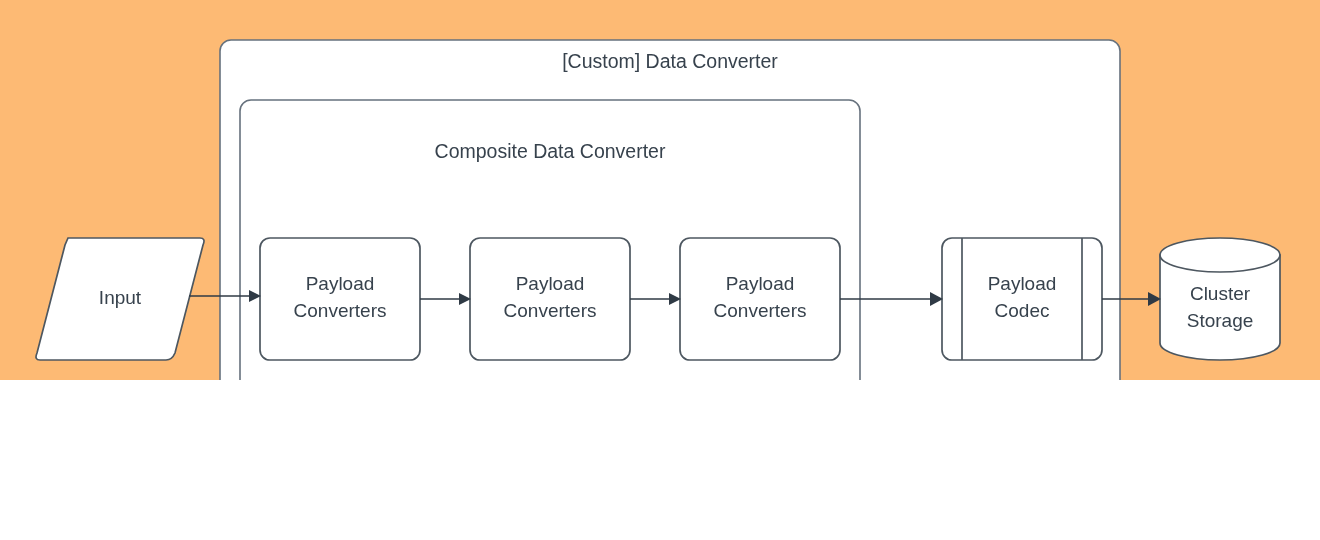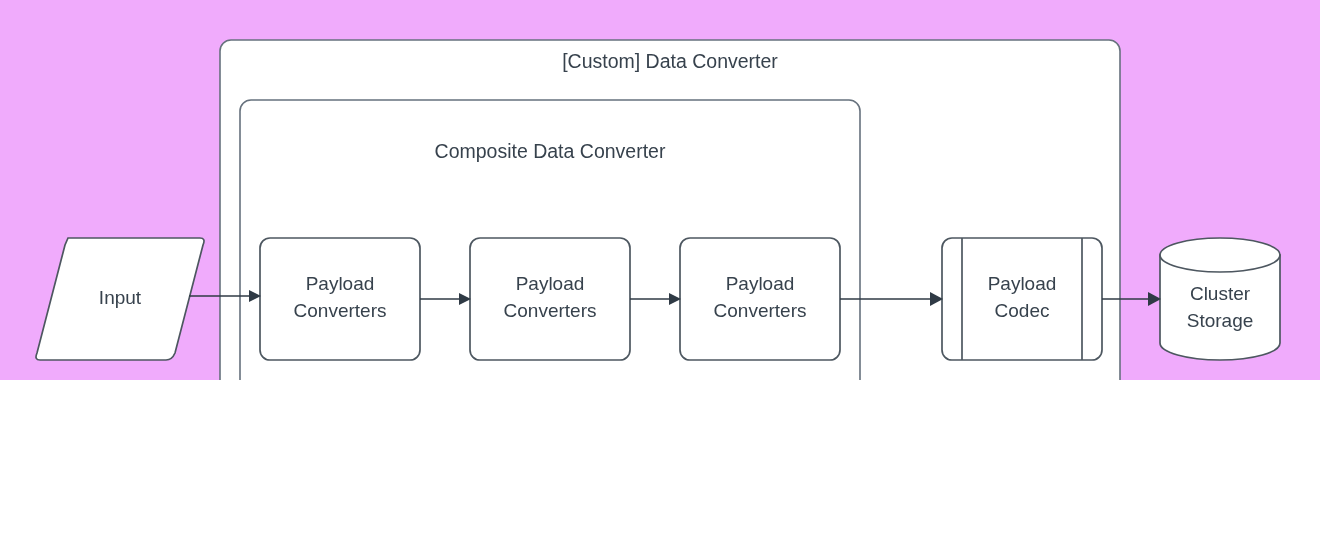--- a/index.html
+++ b/index.html
@@ -7,21 +7,21 @@
     padding: 0;
     background: #ffffff;
   }
   body {
     font-family: "Liberation Sans", sans-serif;
   }
   #canvas {
     position: relative;
     width: 1320px;
     height: 380px;
-    background: #f0abfc;
+    background: #fdba74;
     overflow: hidden;
     text-decoration: underline;
   }
   #diagram-svg {
     position: absolute;
     left: 0;
     top: 0;
     width: 1320px;
     height: 540px;
   }

